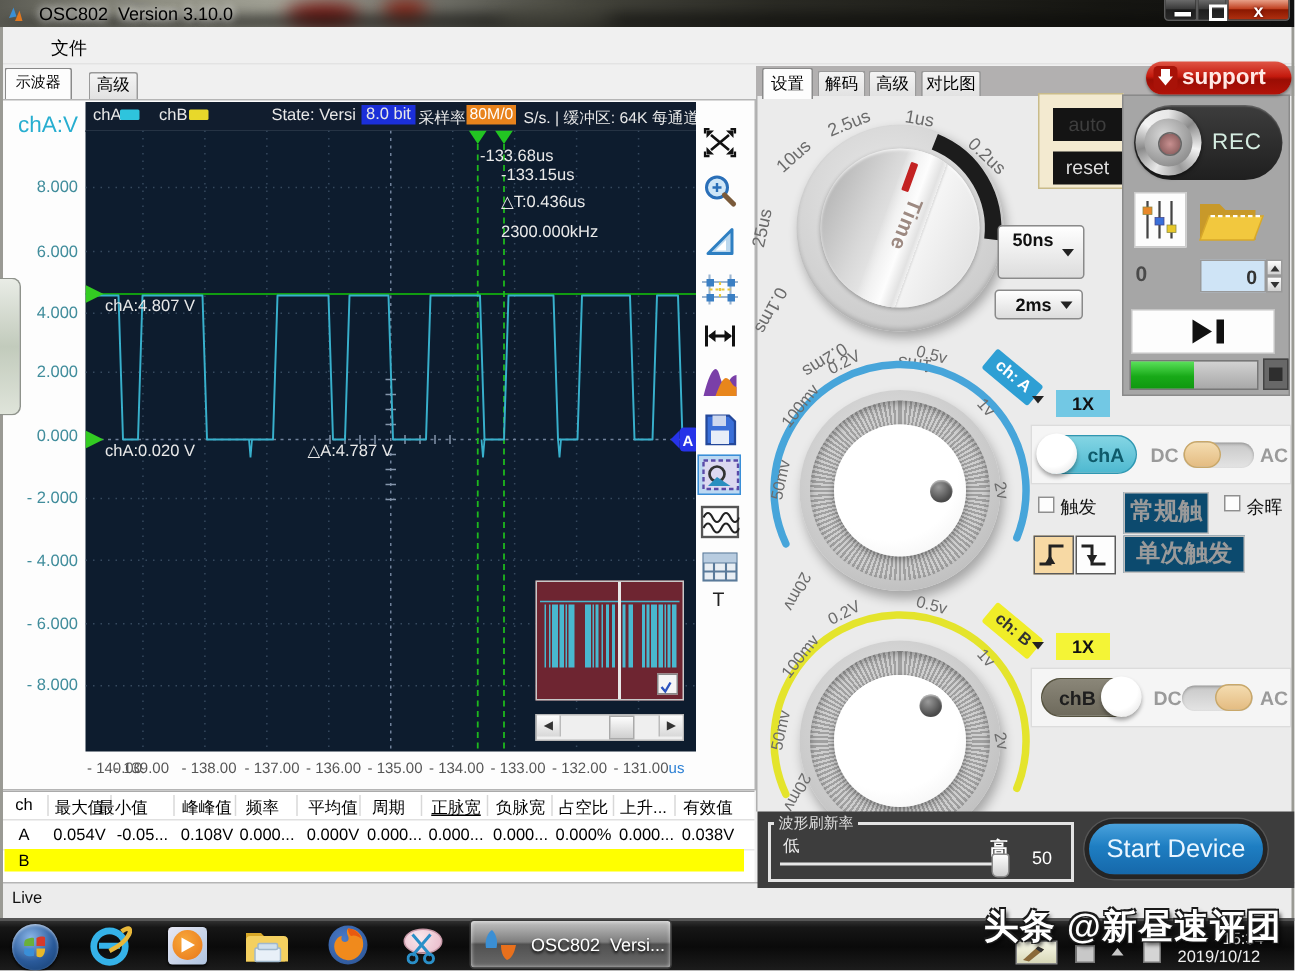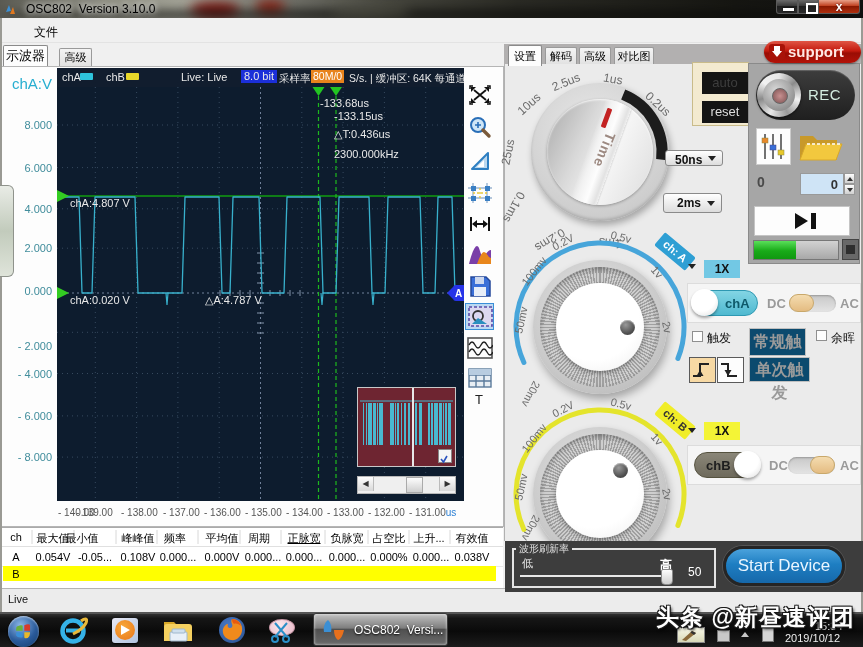--- a/index.html
+++ b/index.html
@@ -56,21 +56,21 @@
 <div class="winbtn" style="left:798px;width:20px;background:linear-gradient(#6a6a6a,#3a3a3a 45%,#1e1e1e 50%,#2a2a2a);">
   <div style="position:absolute;left:7px;top:3px;width:8px;height:7px;border:2px solid #fff;"></div>
     </div>
 <div class="winbtn" style="left:818px;width:42px;background:linear-gradient(#e8a088,#c04020 45%,#8a1800 50%,#b03010);border-radius:0 0 3px 0;">
   <div style="position:absolute;left:0;top:0px;width:100%;text-align:center;color:#fff;font-size:12px;font-weight:bold;line-height:14px;text-shadow:0 0 2px #400;">x</div>
     </div>
 <div class="ab" id="menubar">
       <span>文件</span>
     </div>
 
-<div class="tab tabsel" style="left:3px;top:45px;width:45px;height:21px;line-height:20px;font-size:13px;">示波器</div>
+<div class="tab tabsel" style="left:3px;top:45px;width:45px;height:21px;line-height:20px;font-size:10px;">示波器</div>
 <div class="tab tabun" style="left:59px;top:48px;width:33px;height:18px;line-height:17px;font-size:11px;">高级</div>
 
 
 <div class="ab" style="left:504px;top:44px;width:359px;height:20px;background:#b2b0b0;"></div>
 <div class="tab tabsel" style="left:508px;top:45px;width:34px;height:21px;line-height:20px;font-size:11px;">设置</div>
 <div class="tab tabun" style="left:545px;top:47px;width:32px;height:17px;line-height:16px;font-size:11px;">解码</div>
 <div class="tab tabun" style="left:579px;top:47px;width:32px;height:17px;line-height:16px;font-size:11px;">高级</div>
 <div class="tab tabun" style="left:614px;top:47px;width:40px;height:17px;line-height:16px;font-size:11px;">对比图</div>
 
 <div class="ab" style="left:764px;top:41px;width:97px;height:22px;border-radius:11px;background:linear-gradient(#e05545,#c41a0e 45%,#9a0d04 55%,#b31208);box-shadow:0 1px 2px rgba(0,0,0,.4);z-index:5;">
@@ -82,31 +82,31 @@
 <div class="ab" id="plotwrap"></div>
 
 <div class="ab" style="left:0;top:185px;width:13px;height:90px;background:linear-gradient(to bottom,#e9ece6,#c2cbbc 50%,#dfe4da);border:1px solid #8f938c;border-left:none;border-radius:0 6px 6px 0;z-index:4;"></div>
 
 <div class="ab" style="left:12px;top:75px;font-size:15px;color:#27aed0;">chA:V</div>
 <div class="gut" style="top:119px;">8.000</div>
 <div class="gut" style="top:162px;">6.000</div>
 <div class="gut" style="top:203px;">4.000</div>
 <div class="gut" style="top:242px;">2.000</div>
 <div class="gut" style="top:285px;">0.000</div>
-<div class="gut" style="top:340px;">- 2.000</div>
+<div class="gut" style="top:326px;">- 2.000</div>
 <div class="gut" style="top:368px;">- 4.000</div>
 <div class="gut" style="top:410px;">- 6.000</div>
 <div class="gut" style="top:451px;">- 8.000</div>
 
 <div class="ab" id="plothead">
   <span style="position:absolute;left:5px;top:3px;">chA</span>
   <span style="position:absolute;left:23px;top:5px;width:13px;height:7px;background:#2ec4dd;border-radius:1px;"></span>
   <span style="position:absolute;left:49px;top:3px;">chB</span>
   <span style="position:absolute;left:69px;top:5px;width:13px;height:7px;background:#e8d82a;border-radius:1px;"></span>
-  <span style="position:absolute;left:124px;top:3px;">Live: Live</span>
+  <span style="position:absolute;left:124px;top:3px;">State: Versi</span>
   <span style="position:absolute;left:184px;top:2px;background:#1b2fd9;padding:0 3px;height:13px;line-height:13px;">8.0 bit</span>
   <span style="position:absolute;left:222px;top:4px;font-size:10.5px;">采样率:</span>
   <span style="position:absolute;left:254px;top:2px;background:#e8831c;color:#fff;padding:0 2px;height:13px;line-height:13px;font-size:10.5px;">80M/0</span>
   <span style="position:absolute;left:292px;top:4px;font-size:10.5px;">S/s. | 缓冲区: 64K 每通道 .</span>
 </div>
 
 <div class="ab" id="plot">
 <svg width="407" height="414" viewBox="0 0 407 414" style="position:absolute;left:0;top:0;">
   <g stroke="#36495e" stroke-width="1" stroke-dasharray="1,4">
     <path d="M38.3,0V414 M79.6,0V414 M120.9,0V414 M162.2,0V414 M244.8,0V414 M286.1,0V414 M327.4,0V414 M368.7,0V414"></path>
@@ -298,21 +298,21 @@
 </div>
 <div class="knlab" style="left:529px;top:104px;transform:translate(-50%,-50%) rotate(-42deg);font-size:12px;">10us</div>
 <div class="knlab" style="left:566px;top:82px;transform:translate(-50%,-50%) rotate(-22deg);font-size:12px;">2.5us</div>
 <div class="knlab" style="left:613px;top:79px;transform:translate(-50%,-50%) rotate(10deg);font-size:12px;">1us</div>
 <div class="knlab" style="left:658px;top:104px;transform:translate(-50%,-50%) rotate(43deg);font-size:12px;">0.2us</div>
 <div class="knlab" style="left:508px;top:152px;transform:translate(-50%,-50%) rotate(-78deg);font-size:12px;">25us</div>
 <div class="knlab" style="left:514px;top:207px;transform:translate(-50%,-50%) rotate(118deg);font-size:12px;">0.1ms</div>
 <div class="knlab" style="left:550px;top:240px;transform:translate(-50%,-50%) rotate(148deg);font-size:12px;">0.2ms</div>
 <div class="knlab" style="left:610px;top:243px;transform:translate(-50%,-50%) rotate(187deg);font-size:12px;">1ms</div>
 
-<div class="dd" style="left:665px;top:150px;width:58px;height:16px;padding-left:13px;">
+<div class="dd" style="left:665px;top:150px;width:58px;height:36px;padding-left:13px;">
       <span style="position:absolute;left:9px;top:2px;">50ns</span>
       <span class="dda"></span>
     </div>
 <div class="dd" style="left:663px;top:193px;width:59px;height:20px;">
       <span style="position:absolute;left:13px;top:2px;">2ms</span>
       <span class="dda"></span>
     </div>
 
 <div class="ab" style="left:692px;top:62px;width:57px;height:64px;background:#f3ead0;border:1px solid #c9bb8a;box-sizing:border-box;">
   <div style="position:absolute;left:9px;top:9px;width:46px;height:22px;background:#141414;color:#3e3e3e;font-size:13px;text-align:center;line-height:22px;">auto</div>
@@ -397,21 +397,21 @@
 <div class="ab" style="left:689px;top:357px;width:27px;height:26px;background:#f7d9a4;border:1px solid #5a5a5a;box-sizing:border-box;">
   <svg width="25" height="24" viewBox="0 0 25 24">
         <path d="M3,18h7v-12h9" stroke="#222" stroke-width="2" fill="none"></path>
         <path d="M10,12l-3.5,6h7z" fill="#222"></path>
       </svg></div>
 <div class="ab" style="left:717px;top:357px;width:27px;height:26px;background:#fdfdfd;border:1px solid #5a5a5a;box-sizing:border-box;">
   <svg width="25" height="24" viewBox="0 0 25 24">
         <path d="M3,6h7v12h9" stroke="#222" stroke-width="2" fill="none"></path>
         <path d="M6.5,12h7l-3.5,6z" fill="#222"></path>
       </svg></div>
-<div class="btn3" style="left:749px;top:357px;width:61px;height:25px;line-height:23px;">单次触发</div>
+<div class="btn3" style="left:749px;top:357px;width:81px;height:25px;line-height:23px;">单次触发</div>
 
 <svg class="ab" style="left:510px;top:404px;" width="180" height="150" viewBox="0 0 180 150">
   <path d="M13.9,125.5 A84,84 0 1 1 167.9,121.5" stroke="#e4e42c" stroke-width="5" fill="none" stroke-linecap="round"></path>
 </svg>
 <div class="ab" style="left:533px;top:427px;width:134px;height:134px;border-radius:50%;background:radial-gradient(circle at 45% 38%,#e6e6e6,#c9c9c9 62%,#b2b2b2);box-shadow:2px 5px 8px rgba(0,0,0,.3);"></div>
 <div class="ab" style="left:540px;top:434px;width:120px;height:120px;border-radius:50%;background:repeating-conic-gradient(#a0a0a0 0deg 1.6deg,#cecece 1.6deg 3.2deg);box-shadow:inset 0 2px 5px rgba(0,0,0,.3);"></div>
 <div class="ab" style="left:556px;top:450px;width:88px;height:88px;border-radius:50%;background:radial-gradient(circle at 42% 36%,#ffffff 60%,#ededed);box-shadow:0 2px 5px rgba(0,0,0,.35),inset 0 1px 1px #fff;"></div>
 <div class="ab" style="left:613px;top:463px;width:15px;height:15px;border-radius:50%;background:radial-gradient(circle at 38% 32%,#9a9a9a,#4e4e4e 65%,#383838);box-shadow:inset 0 1px 1px rgba(255,255,255,.5);"></div>
 <div class="knlab" style="left:521px;top:487px;transform:translate(-50%,-50%) rotate(-78deg);">50mv</div>
 <div class="knlab" style="left:534px;top:438px;transform:translate(-50%,-50%) rotate(-52deg);">100mv</div>

